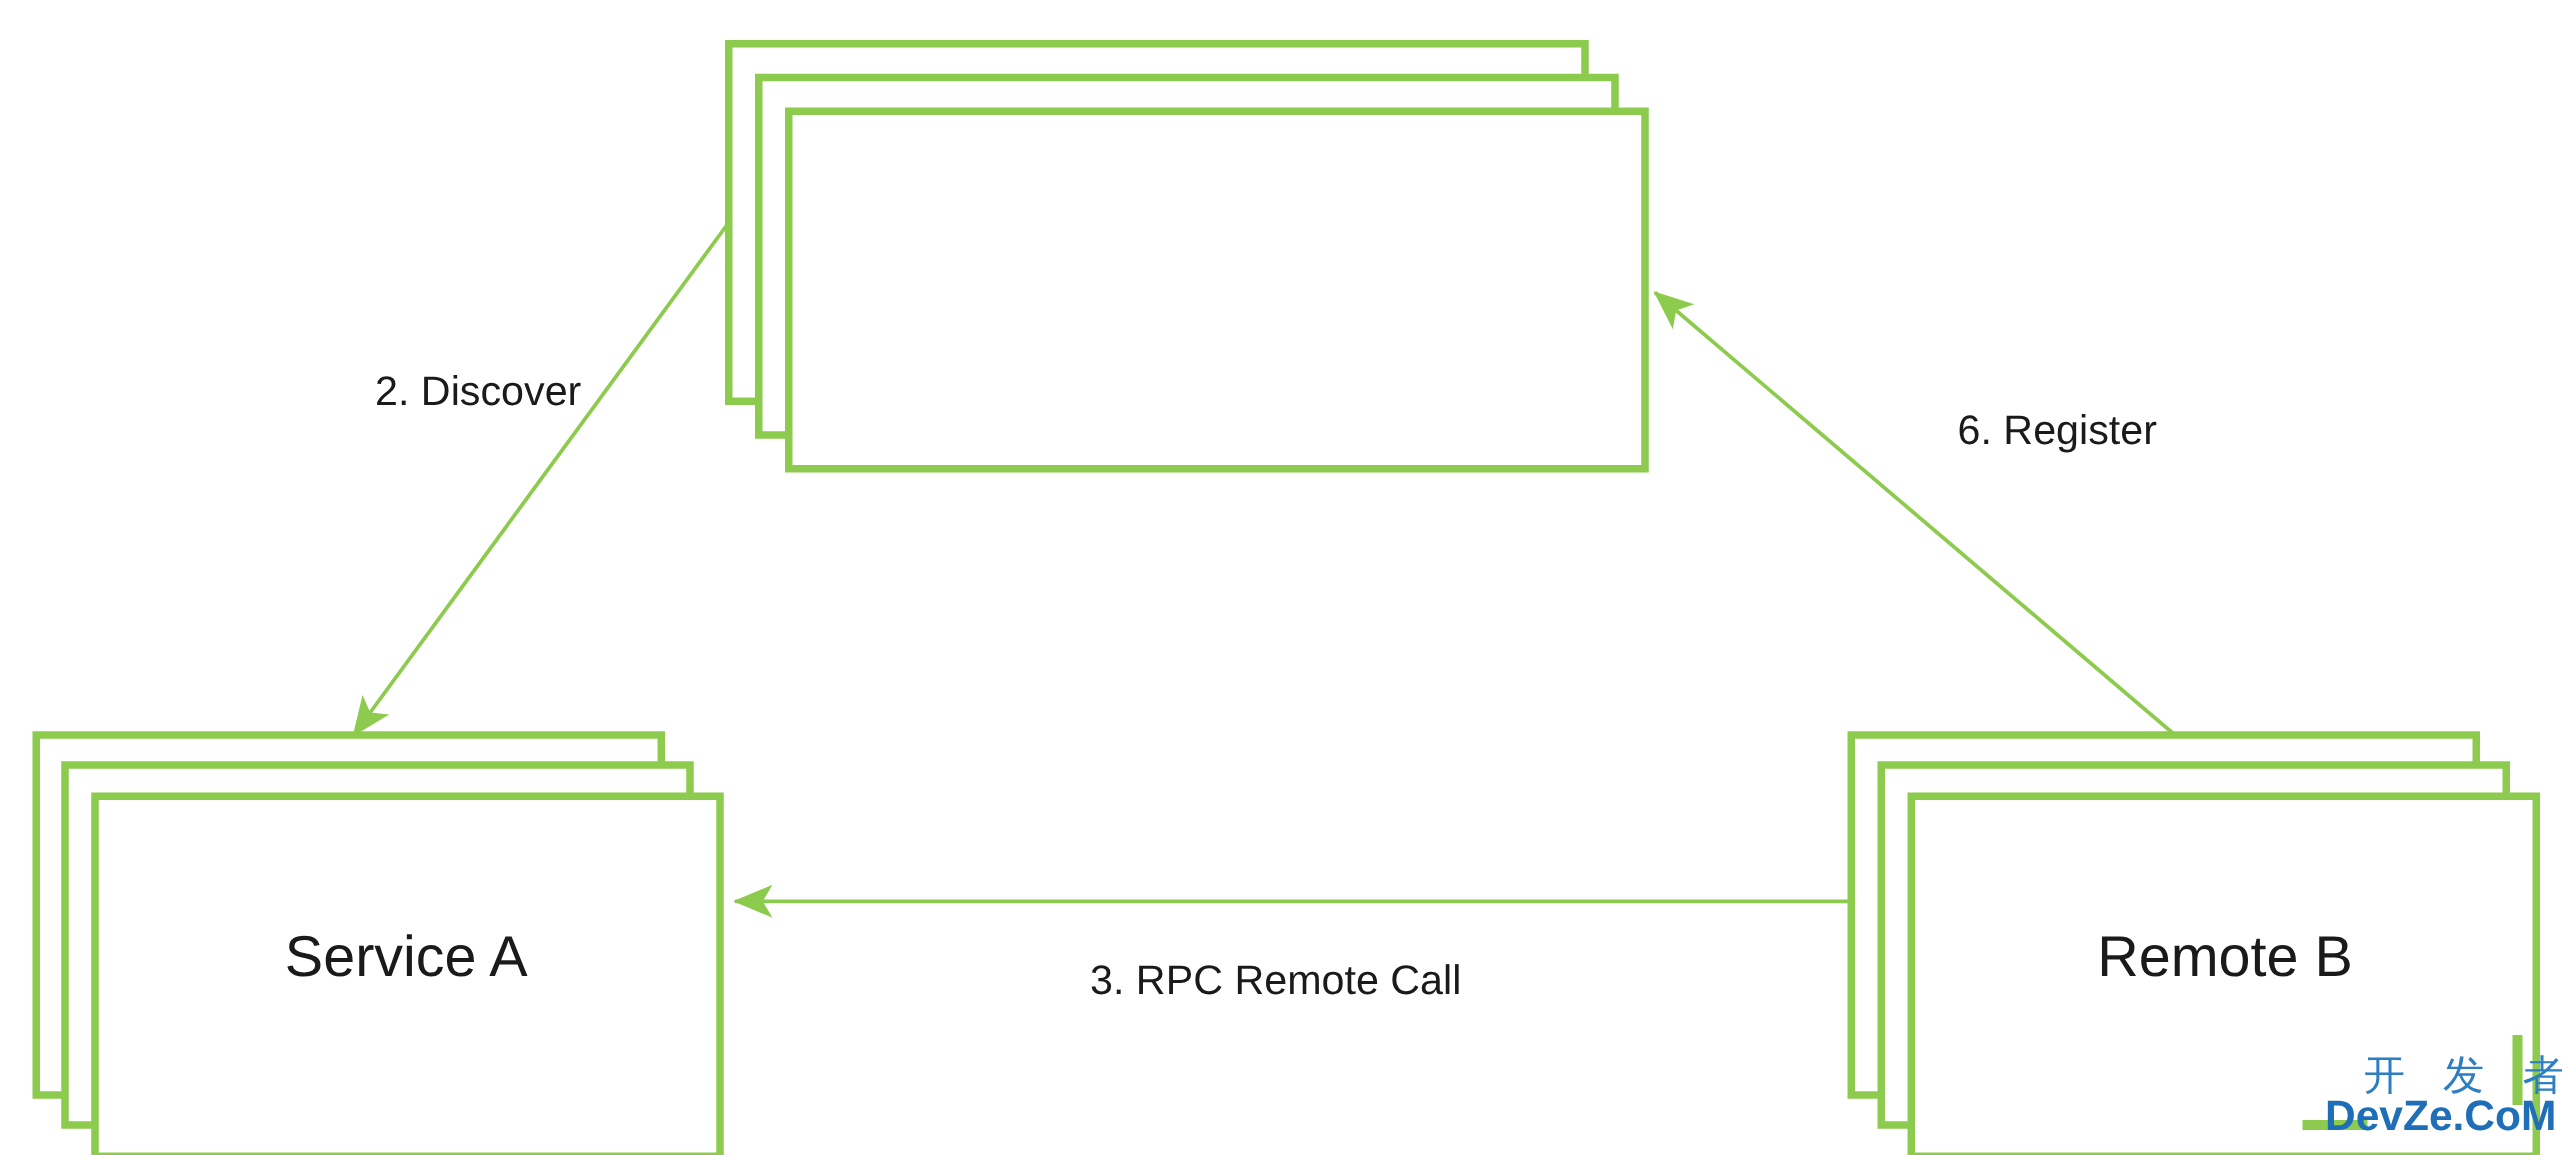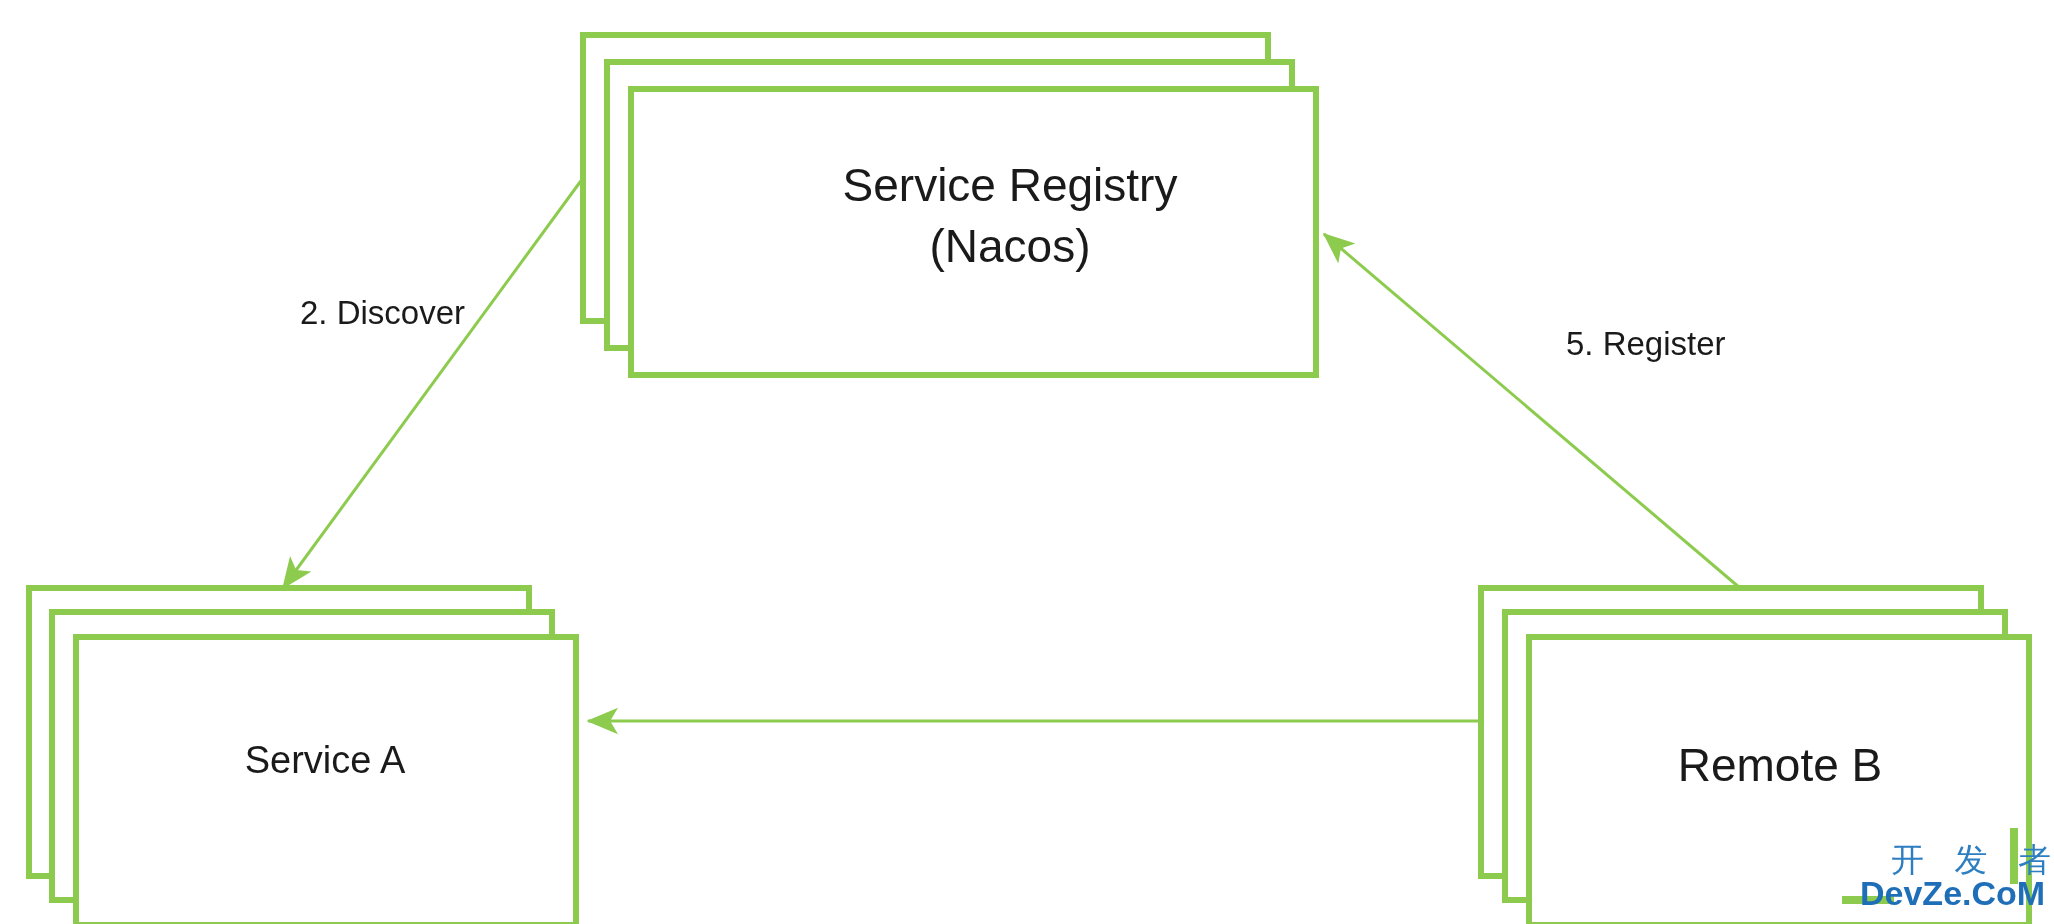--- a/index.html
+++ b/index.html
@@ -46,21 +46,21 @@
   #node-registry-label {
     left: 810px;
     top: 155px;
     width: 400px;
     font-size: 46px;
   }
   #node-service-a-label {
     left: 80px;
     top: 735px;
     width: 490px;
-    font-size: 38px;
+    font-size: 46px;
   }
   #node-service-b-label {
     left: 1535px;
     top: 735px;
     width: 490px;
     font-size: 46px;
   }
   #label-register {
     left: 1566px;
     top: 325px;
@@ -149,31 +149,30 @@
       <rect x="1529" y="637" width="500" height="288" fill="#ffffff" stroke="#8CCB4D" stroke-width="6"></rect>
     </g>
 
     <line x1="1740" y1="588" x2="1324" y2="234" stroke="#8CCB4D" stroke-width="3" marker-end="url(#arrowGreen)"></line>
 
     <line x1="583" y1="178" x2="283" y2="588" stroke="#8CCB4D" stroke-width="3" marker-end="url(#arrowGreen)"></line>
 
     <line x1="1481" y1="721" x2="588" y2="721" stroke="#8CCB4D" stroke-width="3" marker-end="url(#arrowGreen)"></line>
   </svg>
 
-  <div class="node-label" id="node-registry-label">Service Registry
-(Nacos)</div>
 
   <div class="node-label" id="node-service-a-label">Service A</div>
 
   <div class="node-label" id="node-service-b-label">Remote B</div>
 
-  <div class="edge-label" id="label-register">5. Register</div>
+  <div class="edge-label" id="label-register">6. Register</div>
 
   <div class="edge-label" id="label-discover">2. Discover</div>
 
+  <div class="edge-label" id="label-rpc">3. RPC Remote Call</div>
 
   <div id="watermark">
     <div class="wm-bar-v"></div>
     <div class="wm-cn">开 发 者</div>
     <div class="wm-bar-h"></div>
     <div class="wm-en">DevZe.CoM</div>
   </div>
 
 </div>
 

